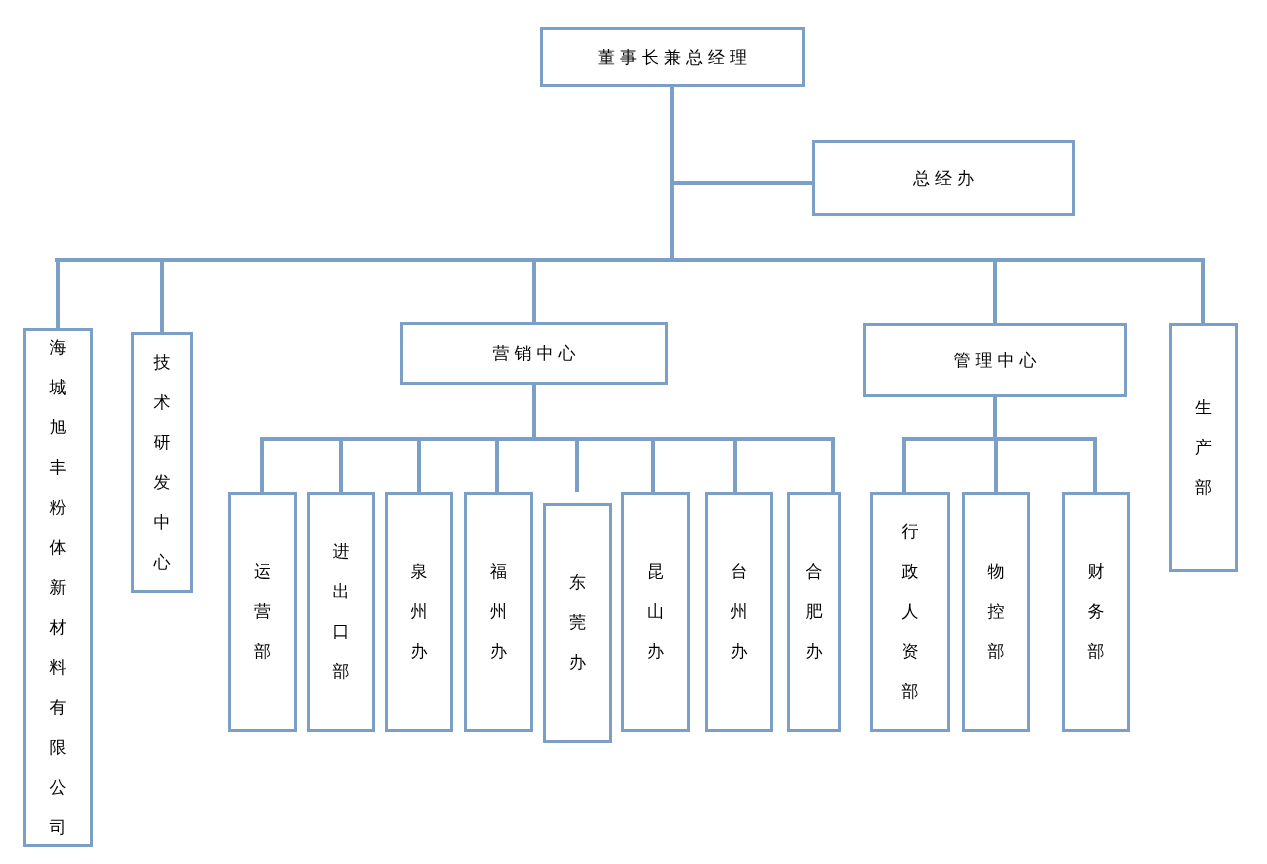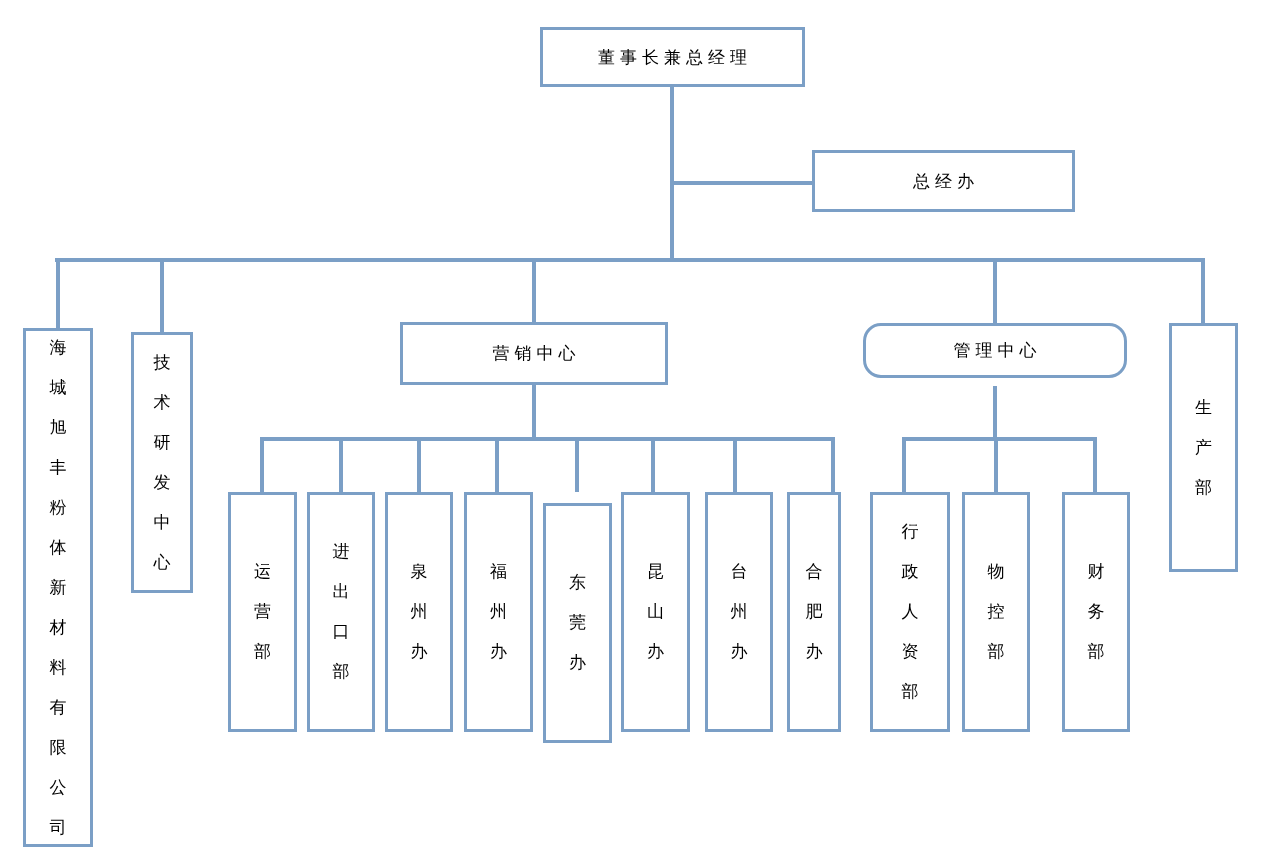--- a/index.html
+++ b/index.html
@@ -43,25 +43,25 @@
   }
 
   
   .line {
     position: absolute;
     background: var(--line);
   }
 
   
   .n-root        { left: 540px;  top: 27px;  width: 265px; height: 60px;  }
-  .n-gm-office   { left: 812px;  top: 150px; width: 263px; height: 62px;  }
+  .n-gm-office   { left: 812px;  top: 140px; width: 263px; height: 76px;  }
   .n-company     { left: 23px;   top: 328px; width: 70px;  height: 519px; }
   .n-rd          { left: 131px;  top: 332px; width: 62px;  height: 261px; }
   .n-marketing   { left: 400px;  top: 322px; width: 268px; height: 63px;  }
-  .n-management  { left: 863px;  top: 323px; width: 264px; height: 55px; border-radius: 18px;  }
+  .n-management  { left: 863px;  top: 323px; width: 264px; height: 74px;  }
   .n-production  { left: 1169px; top: 323px; width: 69px;  height: 249px; }
 
   .n-mc0 { left: 228px; top: 492px; width: 69px; height: 240px; font-family: Liberation Serif, serif; }
   .n-mc1 { left: 307px; top: 492px; width: 68px; height: 240px; }
   .n-mc2 { left: 385px; top: 492px; width: 68px; height: 240px; }
   .n-mc3 { left: 464px; top: 492px; width: 69px; height: 240px; }
   .n-mc4 { left: 543px; top: 492px; width: 69px; height: 240px; margin-top: 11px; }
   .n-mc5 { left: 621px; top: 492px; width: 69px; height: 240px; }
   .n-mc6 { left: 705px; top: 492px; width: 68px; height: 240px; }
   .n-mc7 { left: 787px; top: 492px; width: 54px; height: 240px; }

